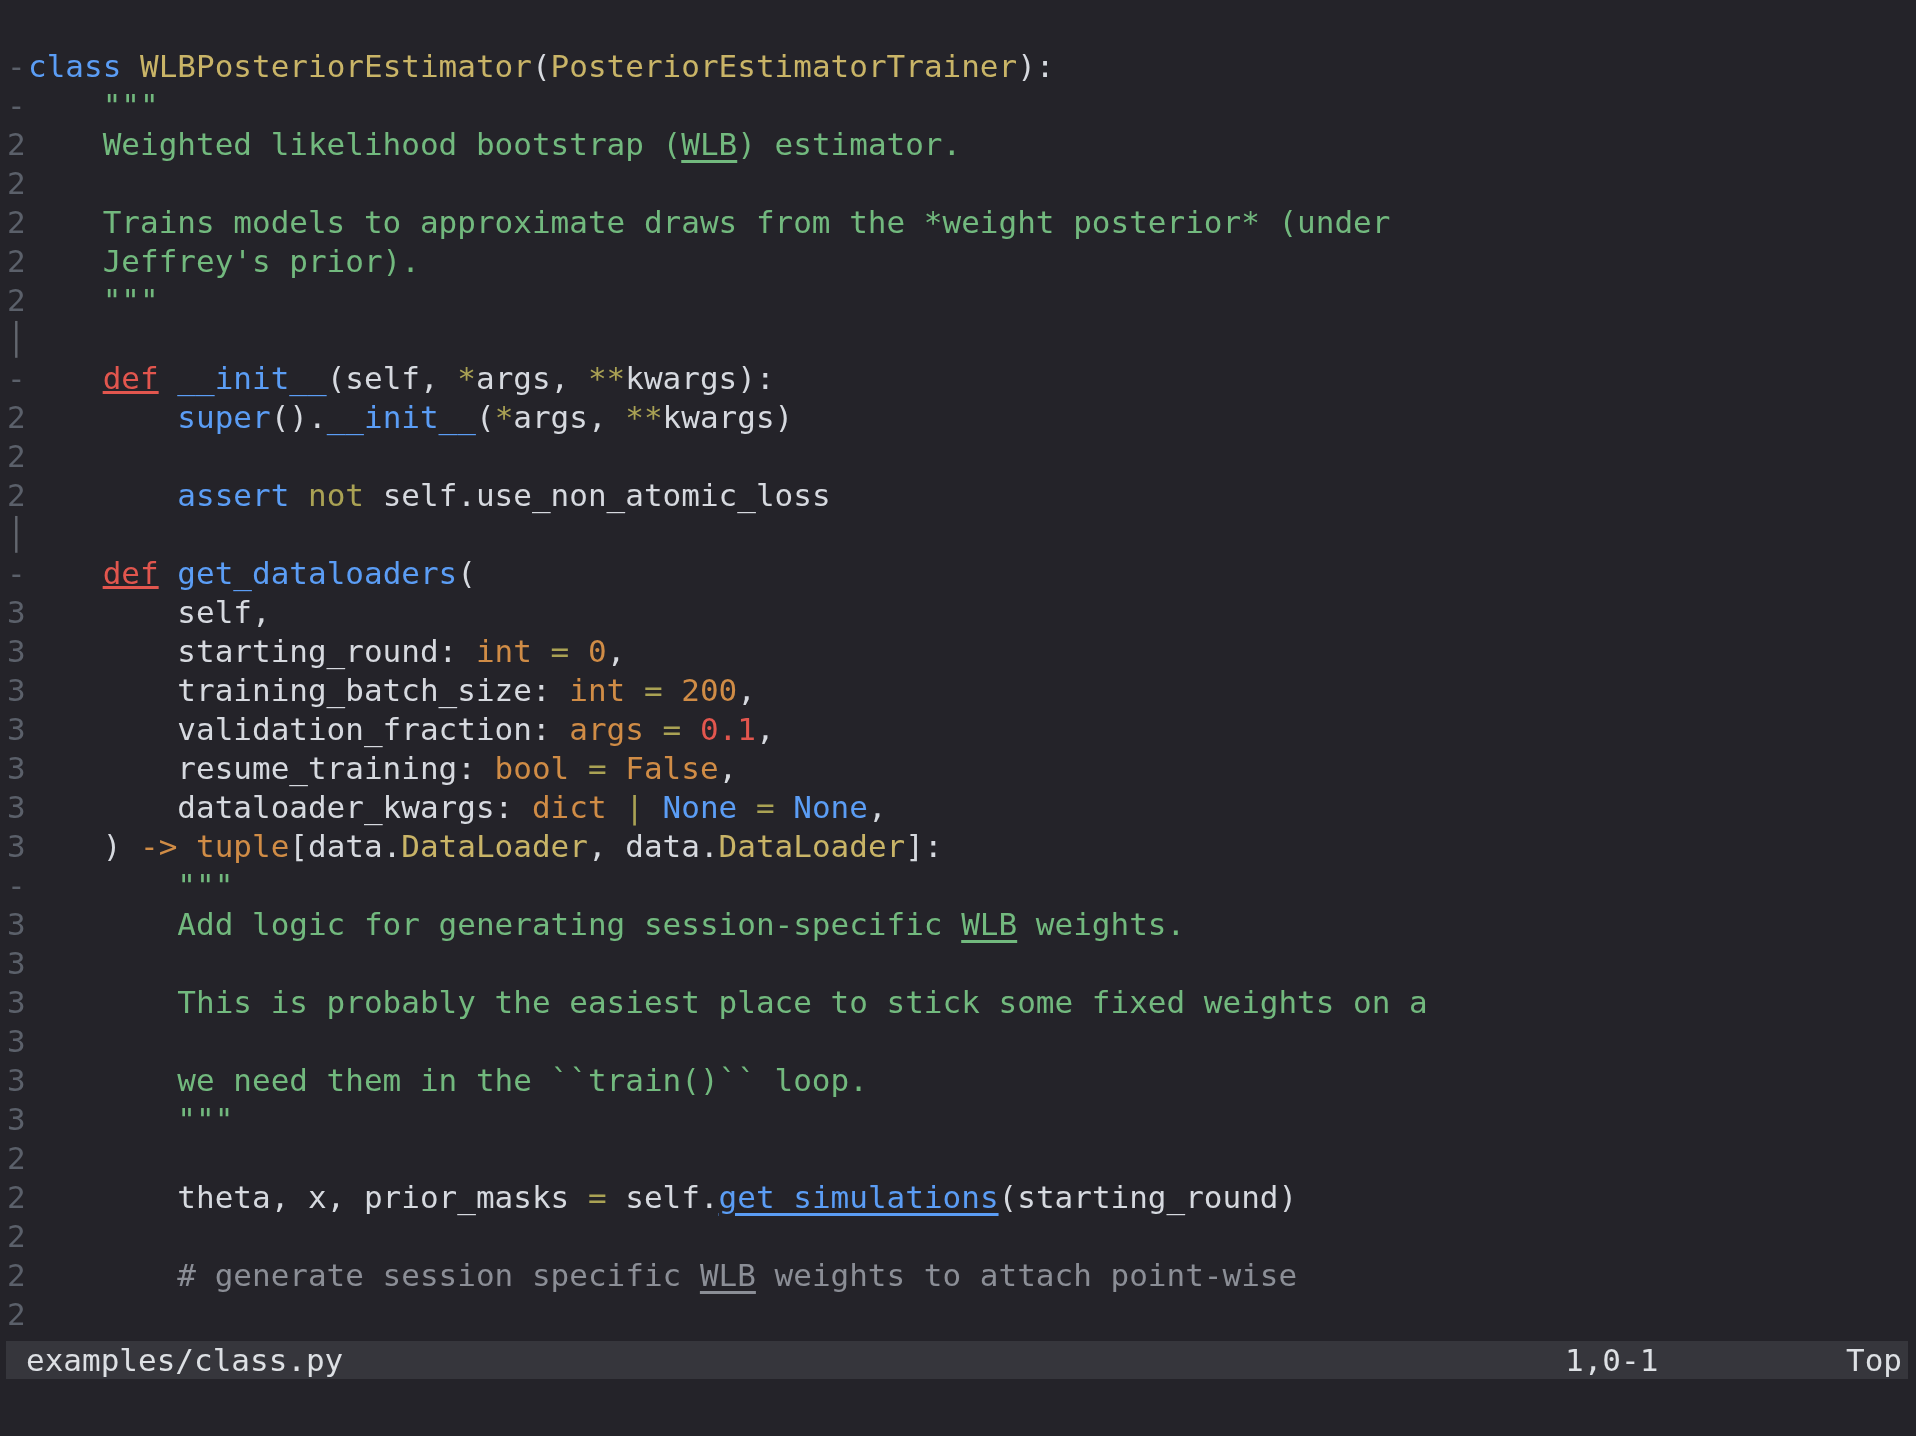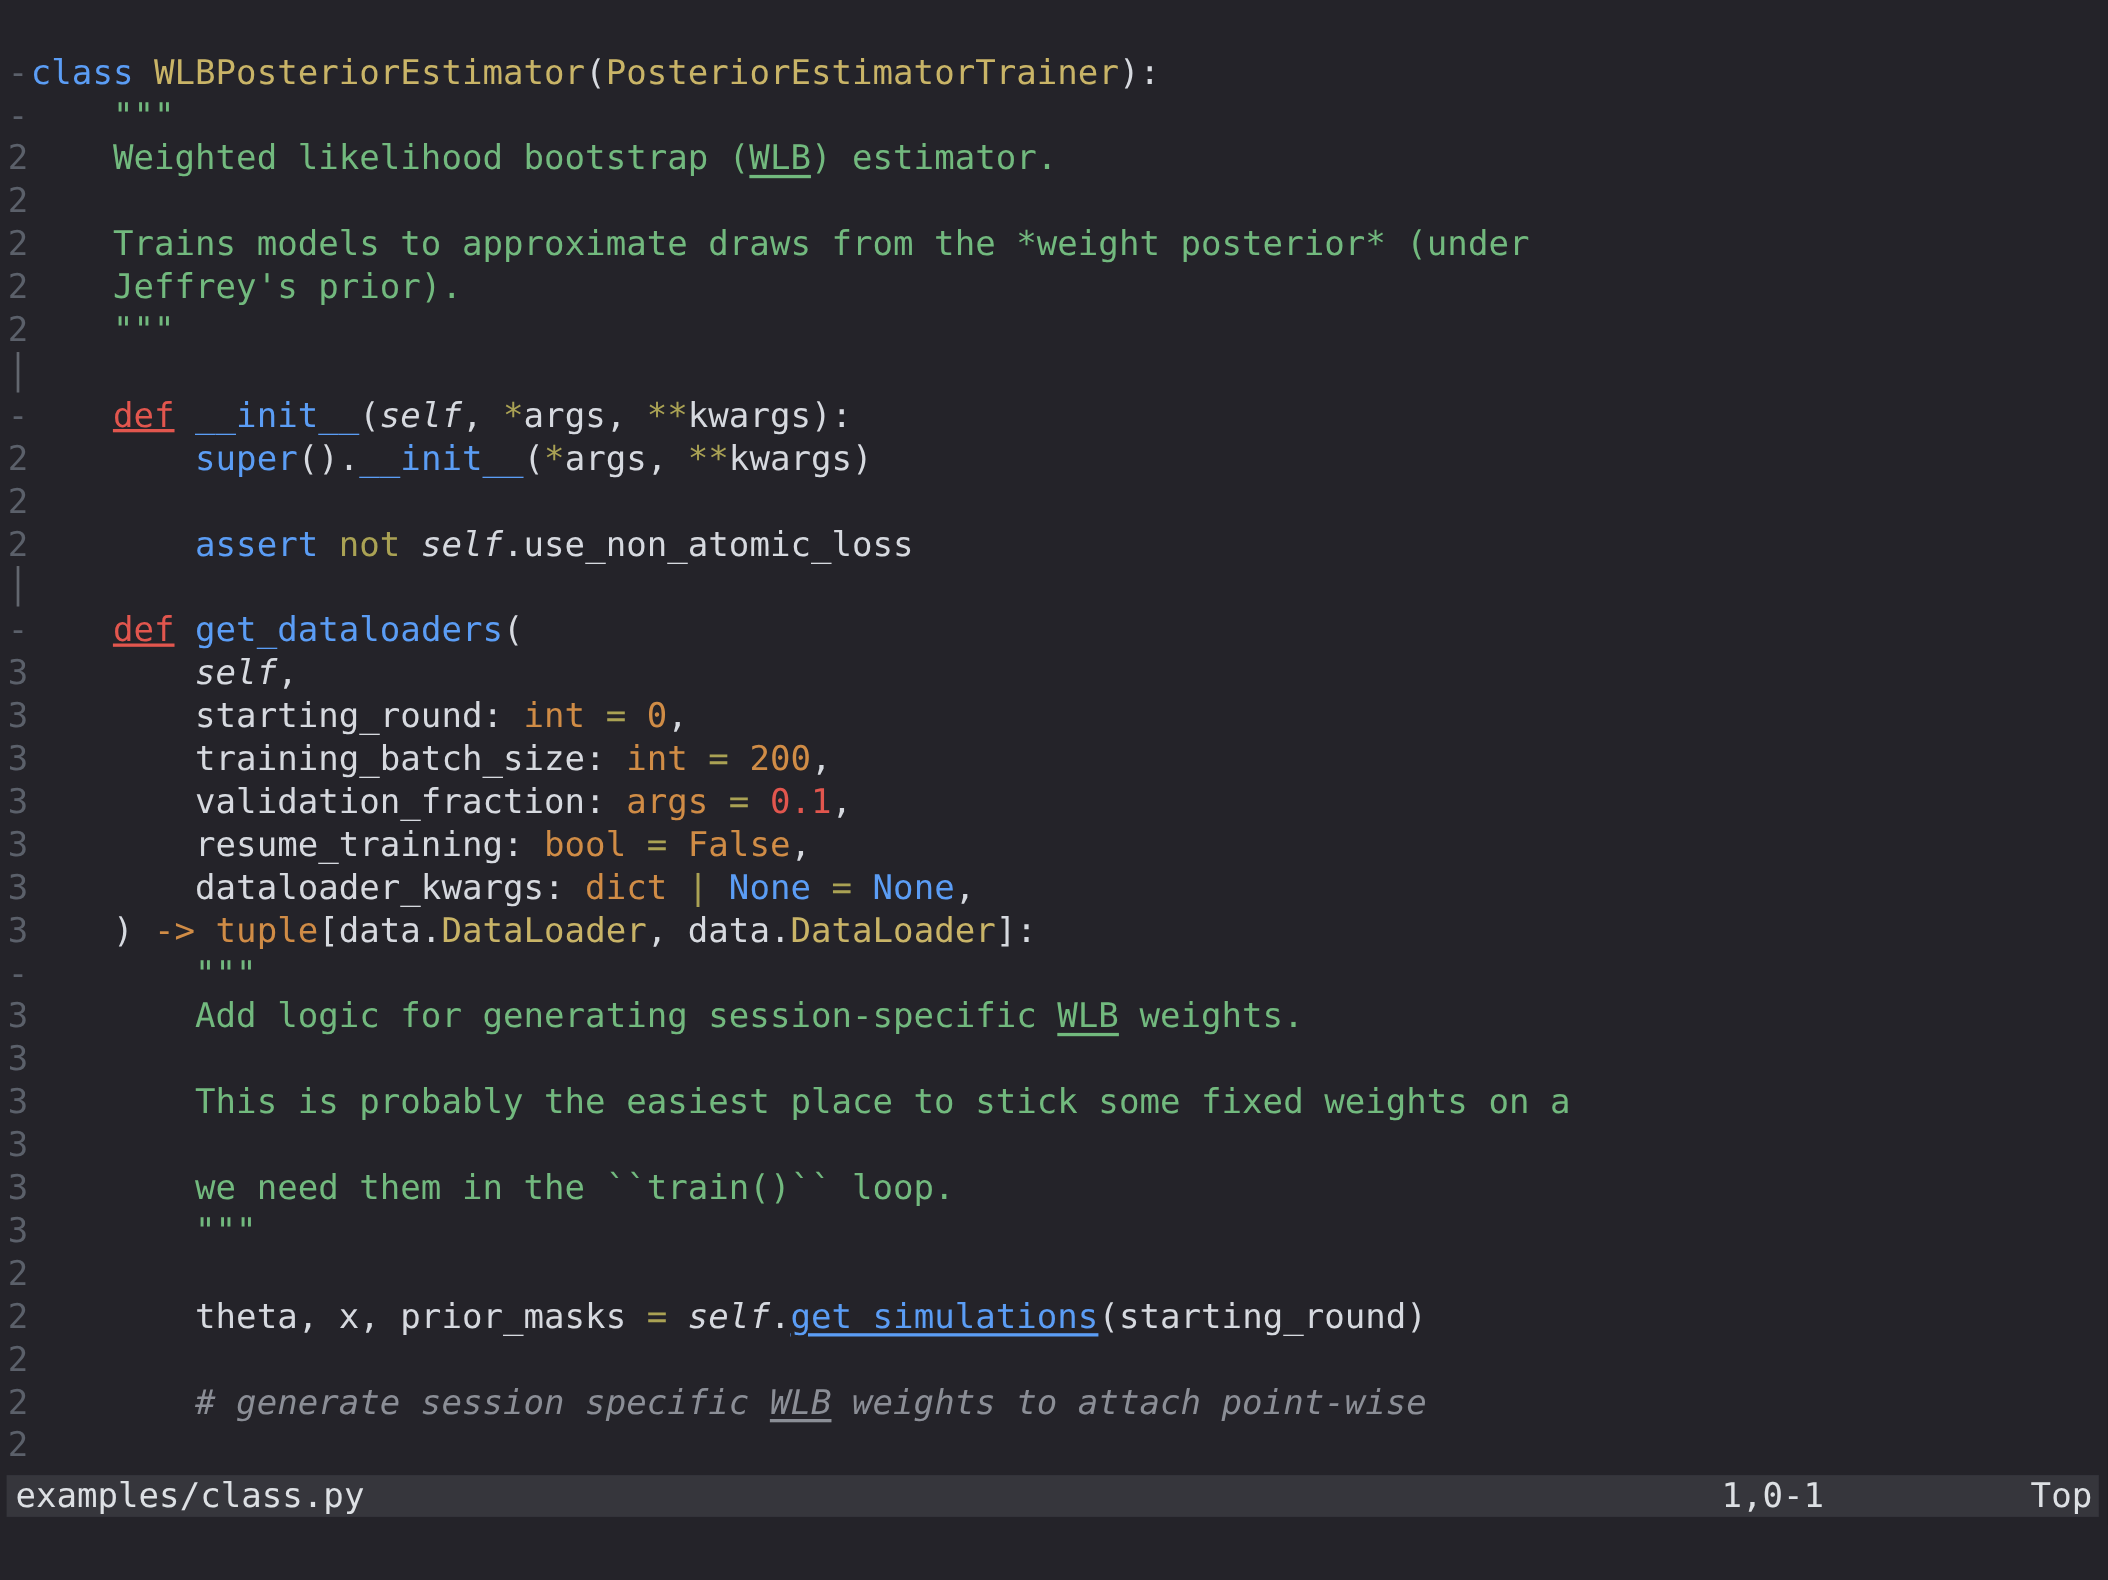--- a/index.html
+++ b/index.html
@@ -34,26 +34,26 @@
   .c-fn{color:var(--blue);}
   .c-def{color:var(--red);text-decoration:underline;}
   .c-cls{color:var(--khaki);}
   .c-type{color:var(--orange);}
   .c-num{color:var(--orange);}
   .c-flt{color:var(--red);}
   .c-op{color:var(--olive);}
   .c-str{color:var(--green);}
   .c-com{color:var(--comment);}
   .c-self{color:var(--fg);}
-  .i{font-style:italic;}
+  .i{}
   .u{text-decoration:underline; text-decoration-thickness:3px; text-underline-offset:5px;}
   .status-bar{
     position:absolute; left:6px; right:8px; top:1341px; height:38px;
     background:var(--bar-bg); color:var(--bar-fg);
-    display:flex; align-items:center; padding:0 8px; box-sizing:border-box;
+    display:flex; align-items:center; padding:0 20px; box-sizing:border-box;
   }
   .status-filename{white-space:pre;}
   .status-ruler{position:absolute; left:1559px; top:0; line-height:38px;}
   .status-scroll{position:absolute; right:6px; top:0; line-height:38px;}
 </style>
 </head>
 <body>
 
 <div class="screen">
   <div class="code-area">

